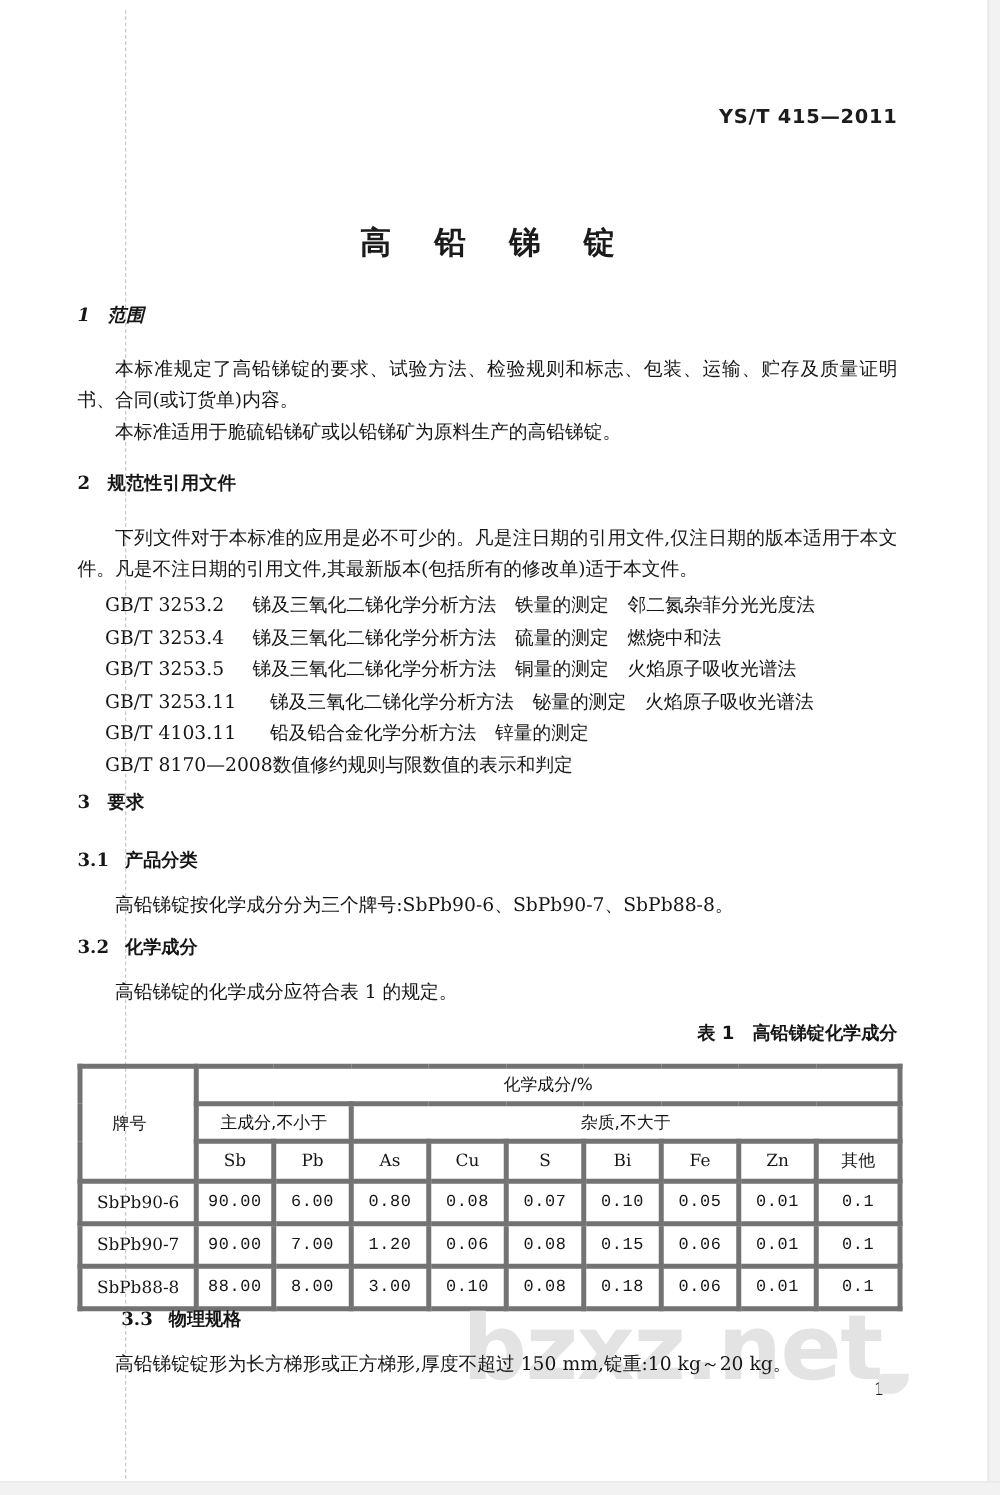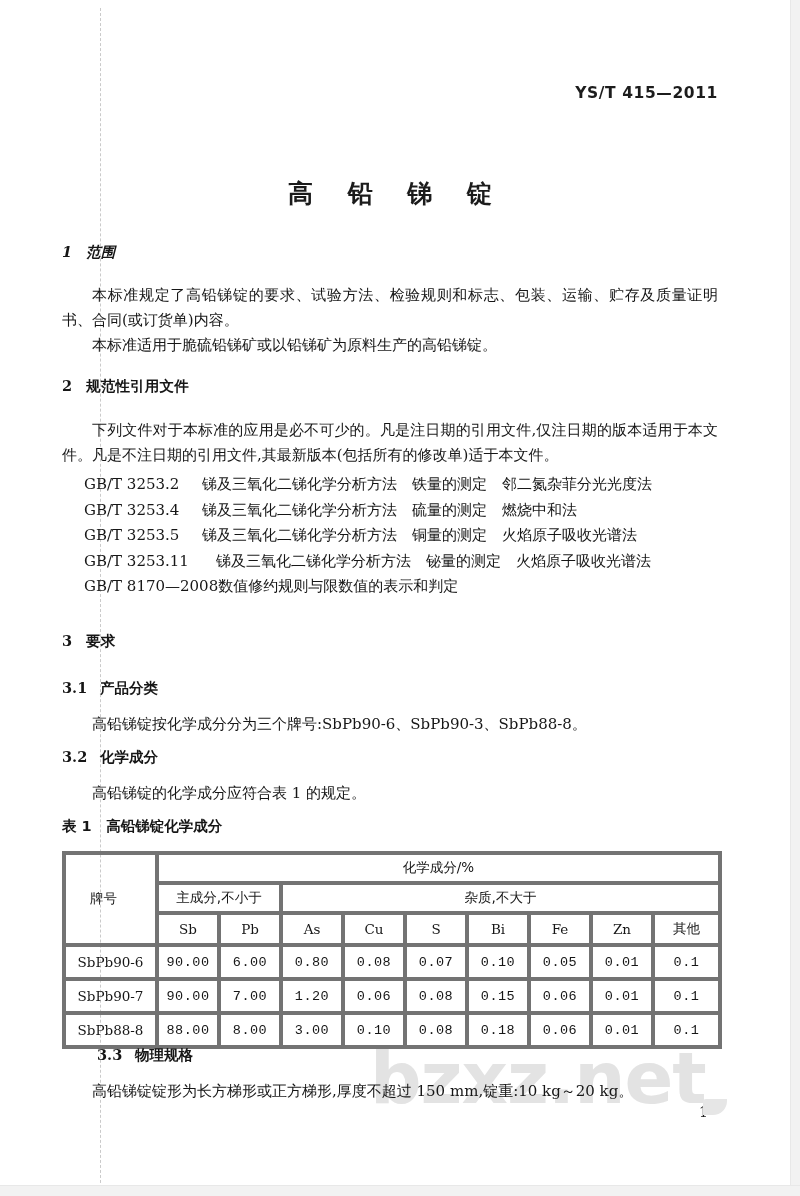--- a/index.html
+++ b/index.html
@@ -122,21 +122,21 @@
     padding-left: 22px;
   }
   .reflist div { white-space: nowrap; }
   .ref-code { display: inline-block; min-width: 118px; }
   .ref-code.wide { min-width: 132px; }
   
   .table-caption {
     position: absolute;
     left: 62px;
     width: 656px;
-    text-align: left;
+    text-align: right;
     font-family: "DejaVu Sans", "Liberation Sans", sans-serif;
     font-weight: bold;
     font-size: 14.5px;
     color: #161616;
   }
   table.spec {
     position: absolute;
     left: 62px;
     width: 656px;
     border-collapse: collapse;
@@ -223,32 +223,35 @@
       <div>
         <span class="ref-code">GB/T 3253.4</span><span>锑及三氧化二锑化学分析方法　硫量的测定　燃烧中和法</span>
       </div>
       <div>
         <span class="ref-code">GB/T 3253.5</span><span>锑及三氧化二锑化学分析方法　铜量的测定　火焰原子吸收光谱法</span>
       </div>
       <div>
         <span class="ref-code wide">GB/T 3253.11</span><span>锑及三氧化二锑化学分析方法　铋量的测定　火焰原子吸收光谱法</span>
       </div>
       <div>
+        <span class="ref-code wide">GB/T 4103.11</span><span>铅及铅合金化学分析方法　锌量的测定</span>
+      </div>
+      <div>
         <span class="ref-code wide">GB/T 8170—2008</span><span>数值修约规则与限数值的表示和判定</span>
       </div>
     </div>
 
     <div class="blk h1" style="top:632px;">
       <span class="num">3</span><span>要求</span>
     </div>
 
     <div class="blk h2" style="top:679px;">
       <span class="num">3.1</span><span>产品分类</span>
     </div>
-    <div class="blk para indent" style="top:712px;">高铅锑锭按化学成分分为三个牌号:SbPb90-6、SbPb90-3、SbPb88-8。</div>
+    <div class="blk para indent" style="top:712px;">高铅锑锭按化学成分分为三个牌号:SbPb90-6、SbPb90-7、SbPb88-8。</div>
 
     <div class="blk h2" style="top:748px;">
       <span class="num">3.2</span><span>化学成分</span>
     </div>
     <div class="blk para indent" style="top:781px;">高铅锑锭的化学成分应符合表 1 的规定。</div>
 
     <div class="table-caption" style="top:817px;">表 1　高铅锑锭化学成分</div>
 
     <table class="spec" style="top:851px;">
       <colgroup>

